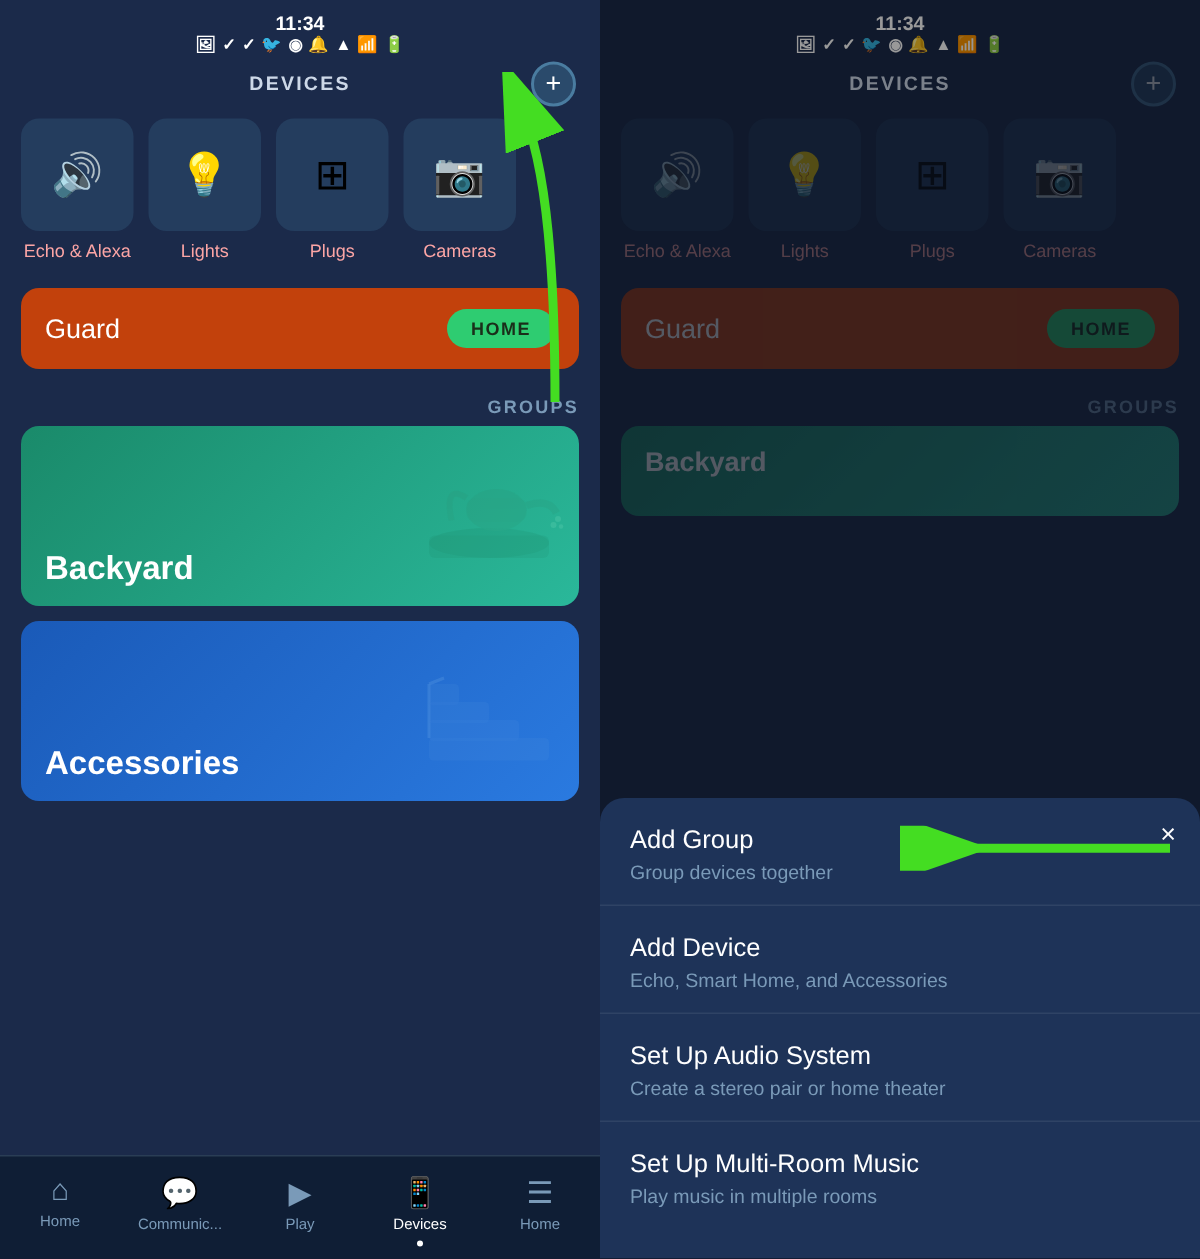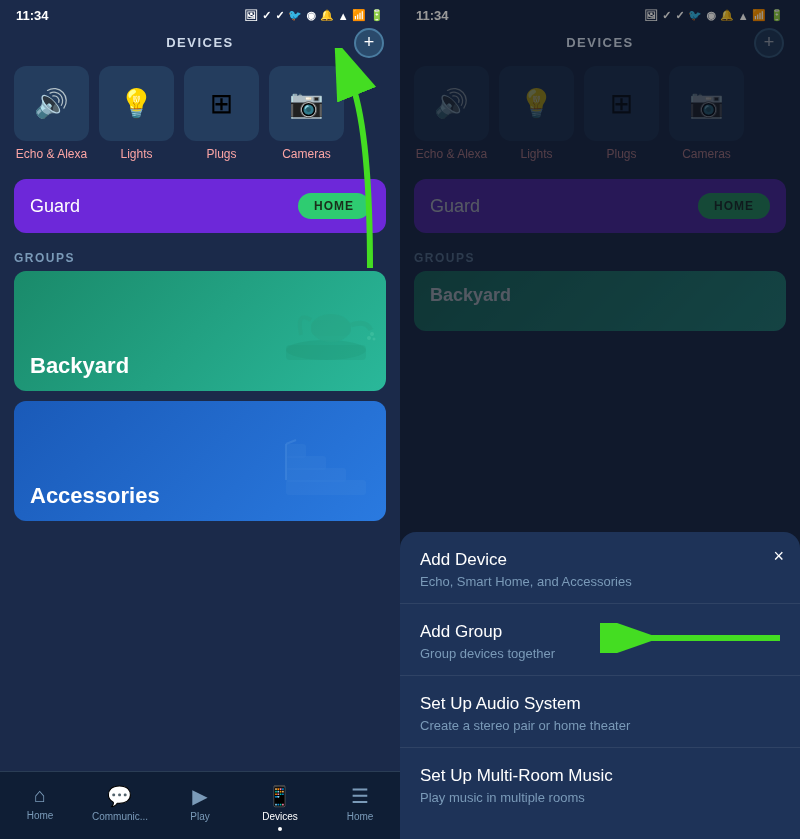--- a/index.html
+++ b/index.html
@@ -24,20 +24,21 @@
 
     
     .status-bar {
       display: flex;
       justify-content: space-between;
       align-items: center;
       padding: 8px 16px 4px;
       color: white;
       font-size: 12px;
       font-weight: 600;
+      flex-direction: column;
     }
     .status-time { font-weight: 700; font-size: 13px; }
     .status-icons { display: flex; gap: 4px; align-items: center; font-size: 11px; }
 
     
     .screen-header {
       display: flex;
       justify-content: center;
       align-items: center;
       padding: 8px 16px;
@@ -92,21 +93,21 @@
     }
     .device-label {
       color: #fca5a5;
       font-size: 12px;
       text-align: center;
     }
 
     
     .guard-section {
       margin: 10px 14px;
-      background: #6d28d9;
+      background: #c2410c;
       border-radius: 12px;
       padding: 14px 16px;
       display: flex;
       align-items: center;
       justify-content: space-between;
     }
     .guard-title {
       color: white;
       font-size: 18px;
       font-weight: 500;
@@ -122,20 +123,21 @@
     }
 
     
     .groups-label {
       padding: 8px 14px 6px;
       color: #7a9ab8;
       font-size: 12px;
       font-weight: 700;
       letter-spacing: 1.5px;
       text-transform: uppercase;
+      text-align: right;
     }
 
     .group-card {
       margin: 0 14px 10px;
       border-radius: 12px;
       overflow: hidden;
       height: 120px;
       position: relative;
       cursor: pointer;
     }
@@ -454,42 +456,42 @@
       <span style="color:white;font-size:18px;font-weight:700;padding:14px 16px;display:block;">Backyard</span>
     </div>
   </div>
 
   <div class="bg-dimmed"></div>
 
   <div class="dropdown-menu">
 
     <button class="dropdown-close">×</button>
 
-    <div class="dropdown-item">
-      <div class="dropdown-item-title">Add Device</div>
-      <div class="dropdown-item-subtitle">Echo, Smart Home, and Accessories</div>
-    </div>
-
     <div class="dropdown-item" style="position:relative;">
       <div class="dropdown-item-title">Add Group</div>
       <div class="dropdown-item-subtitle">Group devices together</div>
 
       <div style="position:absolute; right:10px; top:50%; transform:translateY(-50%); pointer-events:none;">
         <svg width="200" height="30">
           <defs>
             <marker id="arrowhead2" markerWidth="10" markerHeight="7" refX="10" refY="3.5" orient="auto">
               <polygon points="10 0, 0 3.5, 10 7" fill="#44dd22"></polygon>
             </marker>
           </defs>
           <line x1="190" y1="15" x2="10" y2="15" stroke="#44dd22" stroke-width="6" marker-end="url(#arrowhead2)"></line>
         </svg>
       </div>
     </div>
 
     <div class="dropdown-item">
+      <div class="dropdown-item-title">Add Device</div>
+      <div class="dropdown-item-subtitle">Echo, Smart Home, and Accessories</div>
+    </div>
+
+    <div class="dropdown-item">
       <div class="dropdown-item-title">Set Up Audio System</div>
       <div class="dropdown-item-subtitle">Create a stereo pair or home theater</div>
     </div>
 
     <div class="dropdown-item">
       <div class="dropdown-item-title">Set Up Multi-Room Music</div>
       <div class="dropdown-item-subtitle">Play music in multiple rooms</div>
     </div>
   </div>
 

